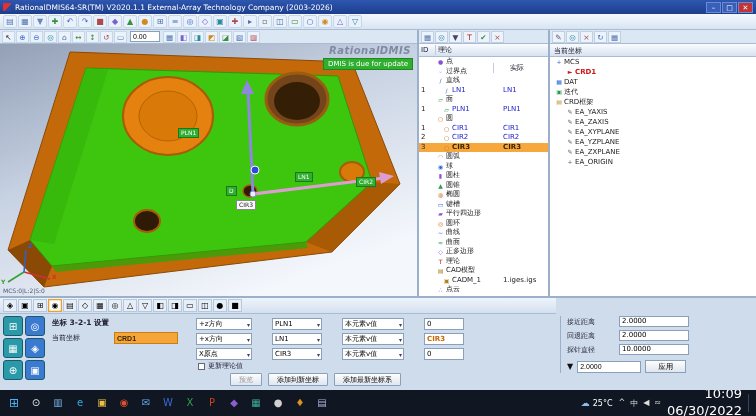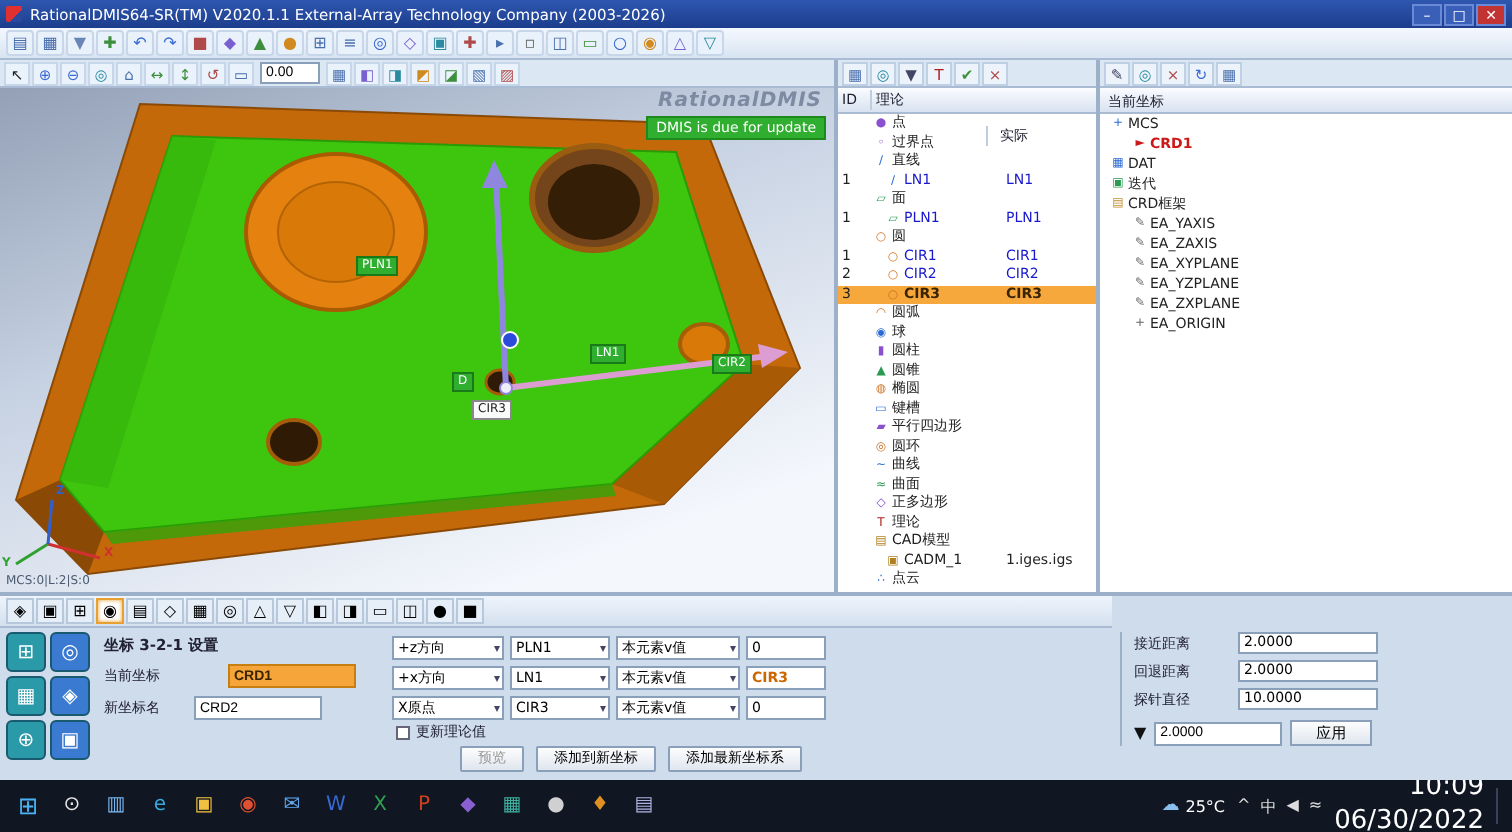--- a/index.html
+++ b/index.html
@@ -36,21 +36,21 @@
 
   
   .panel { background:#fff; border-left:2px solid #9db0ca; display:flex; flex-direction:column; }
   .panel.mid { width:131px; flex:0 0 auto; }
   .panel.rightp { flex:1; }
   .ptoolbar { height:14px; background:#dce7f4; border-bottom:1px solid #aabcd4; display:flex; align-items:center; gap:1px; padding:0 2px; flex:0 0 auto; }
   .picon { width:13px; height:12px; font-size:7.5px; line-height:11px; text-align:center; background:#ecf3fb; border:1px solid #c0d0e4; }
   .fhead { height:13px; display:flex; background:linear-gradient(#fafcff,#d8e2f0); border-bottom:1px solid #aabcd4; font-size:7px; color:#223; align-items:center; flex:0 0 auto; }
   .c-id { width:16px; padding-left:2px; }
   .c-theo { width:58px; padding-left:2px; border-left:1px solid #c0cce0; }
-  .c-act { flex:1; padding-left:6px; border-left:1px solid #c0cce0;margin-top:36px; }
+  .c-act { flex:1; padding-left:16px; border-left:1px solid #c0cce0;margin-top:36px; }
   .frows { flex:1; overflow:hidden; font-size:7px; }
   .frow { height:9.5px; display:flex; align-items:center; line-height:9px; white-space:nowrap; }
   .f-id { width:14px; padding-left:2px; color:#222; }
   .f-icon { width:9px; text-align:center; font-size:6px; flex:0 0 auto; }
   .frow.cat .f-icon { margin-left:3px; }
   .frow.item .f-icon { margin-left:9px; }
   .f-theo { width:50px; padding-left:1px; color:#222; overflow:hidden; }
   .f-act { flex:1; padding-left:2px; color:#222; overflow:hidden; }
   .frow.item .f-theo, .frow.item .f-act { color:#1818cc; }
   .frow.plain .f-theo, .frow.plain .f-act { color:#222; }
@@ -71,21 +71,21 @@
   .sicon { width:14px; height:13px; font-size:8px; line-height:12px; text-align:center; background:#e6eef8; border:1px solid #b8c8dc; }
   .sicon.pressed { background:#fff; border-color:#e8a030; box-shadow:inset 0 0 2px #e8a030; }
   .bbody { position:absolute; left:0; top:16px; width:560px; height:78px; }
   .bleft { position:absolute; left:3px; top:2px; display:grid; grid-template-columns:20px 20px; grid-auto-rows:20px; gap:2px; }
   .bbtn { border-radius:3px; color:#fff; font-size:10px; line-height:19px; text-align:center; border:1px solid #1a5a70; }
   .sect { position:absolute; left:52px; top:4px; font-size:7.5px; font-weight:bold; color:#223; }
   .fldrow { position:absolute; left:52px; display:flex; align-items:center; gap:3px; }
   .flabel { width:42px; font-size:7px; color:#223; }
   .fval { width:64px; height:12px; border:1px solid #8aa0ba; background:#fff; font-size:7px; padding:0 2px; }
   .fval.cur { background:#f5a53a; border-color:#c87f10; font-weight:bold; color:#3a2400; }
-  .selgrid { position:absolute; left:196px; top:4px; display:grid; grid-template-columns:56px 50px 62px 40px; grid-auto-rows:15px; gap:0 3px; }
+  .selgrid { position:absolute; left:196px; top:4px; display:grid; grid-template-columns:56px 50px 62px 40px; grid-auto-rows:15px; gap:0 20px; }
   .dd { height:12px; background:#fff; border:1px solid #8aa0ba; font-size:7px; line-height:10px; padding:0 8px 0 2px; position:relative; white-space:nowrap; overflow:hidden; }
   .dd::after { content:"▾"; position:absolute; right:1px; top:1px; font-size:6px; color:#446; }
   .vbox { height:12px; background:#fff; border:1px solid #8aa0ba; font-size:7px; line-height:10px; padding:0 2px; }
   .vbox.hl { color:#cc6600; font-weight:bold; }
   .chk { position:absolute; left:198px; top:47px; font-size:7px; display:flex; align-items:center; gap:3px; color:#223; }
   .chk .box { width:7px; height:7px; border:1px solid #667; background:#fff; }
   .btnrow { position:absolute; left:230px; top:59px; display:flex; gap:6px; }
   .btn { height:13px; font-size:7px; line-height:11px; padding:0 8px; background:linear-gradient(#fdfdfd,#dfe6ef); border:1px solid #8aa0ba; border-radius:1px; }
   .btn.dim { color:#999; }
   .bdist { position:absolute; right:2px; top:18px; width:194px; border-left:1px solid #9db0ca; padding:0 2px 0 6px; }
@@ -536,24 +536,20 @@
           <span class="bbtn" style="background: rgb(42, 154, 168);">⊕</span>
           <span class="bbtn" style="background: rgb(58, 122, 208);">▣</span>
         </div>
 
       <span class="sect">坐标 3-2-1 设置</span>
 
       <div class="fldrow" style="top:18px;gap:20px;">
         <span class="flabel">当前坐标</span>
         <input class="fval cur" value="CRD1" style="">
       </div>
-      <div class="fldrow" style="top:34px;">
-        <span class="flabel">新坐标名</span>
-        <input class="fval" value="CRD2" style="">
-      </div>
 
       <div class="selgrid">
 
           <div class="dd">+z方向</div>
           <div class="dd">PLN1</div>
           <div class="dd">本元素v值</div>
           <div class="vbox">0</div>
 
           <div class="dd">+x方向</div>
           <div class="dd">LN1</div>

